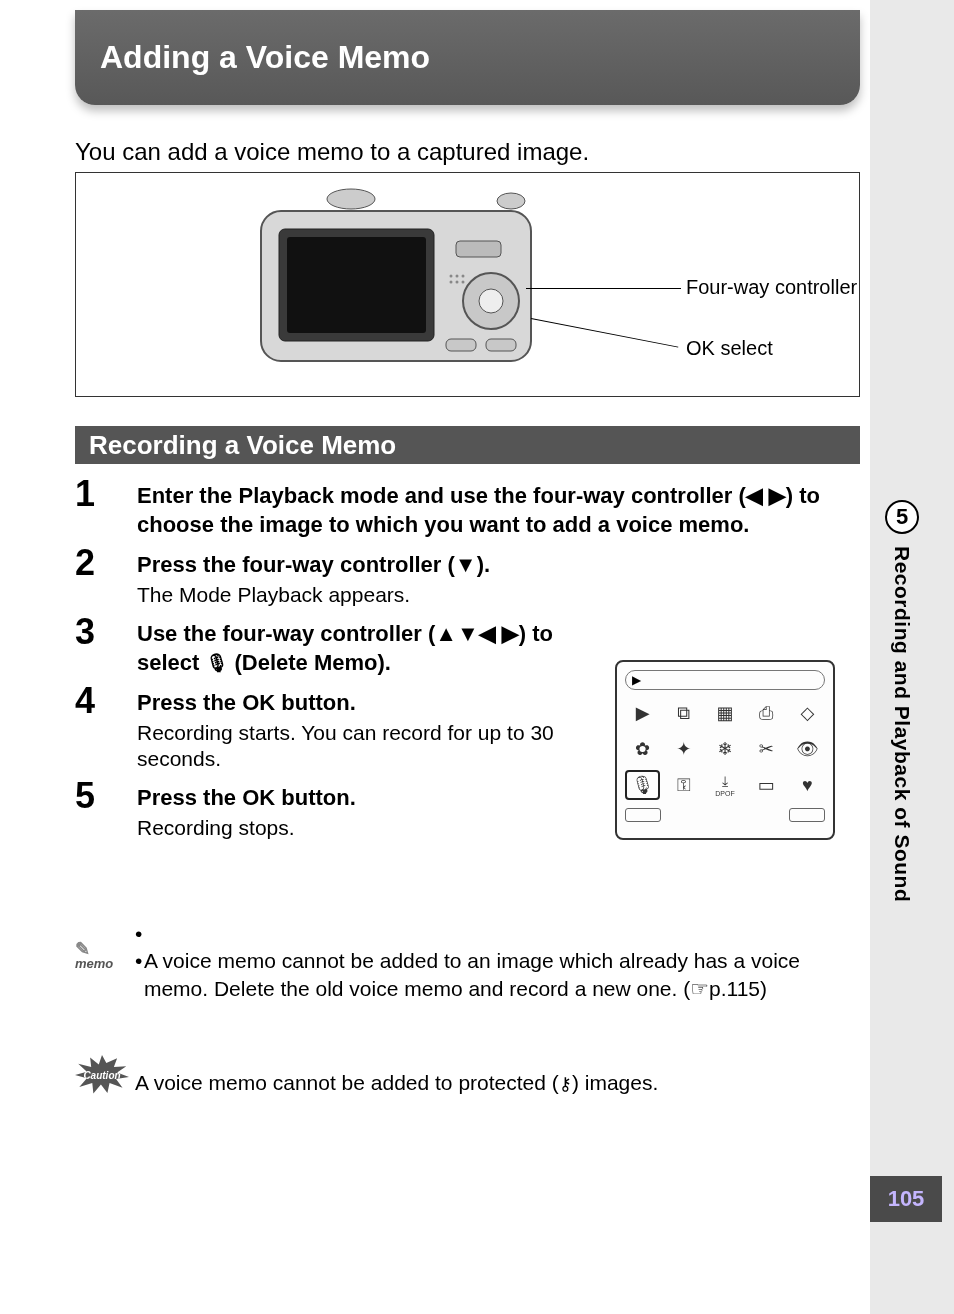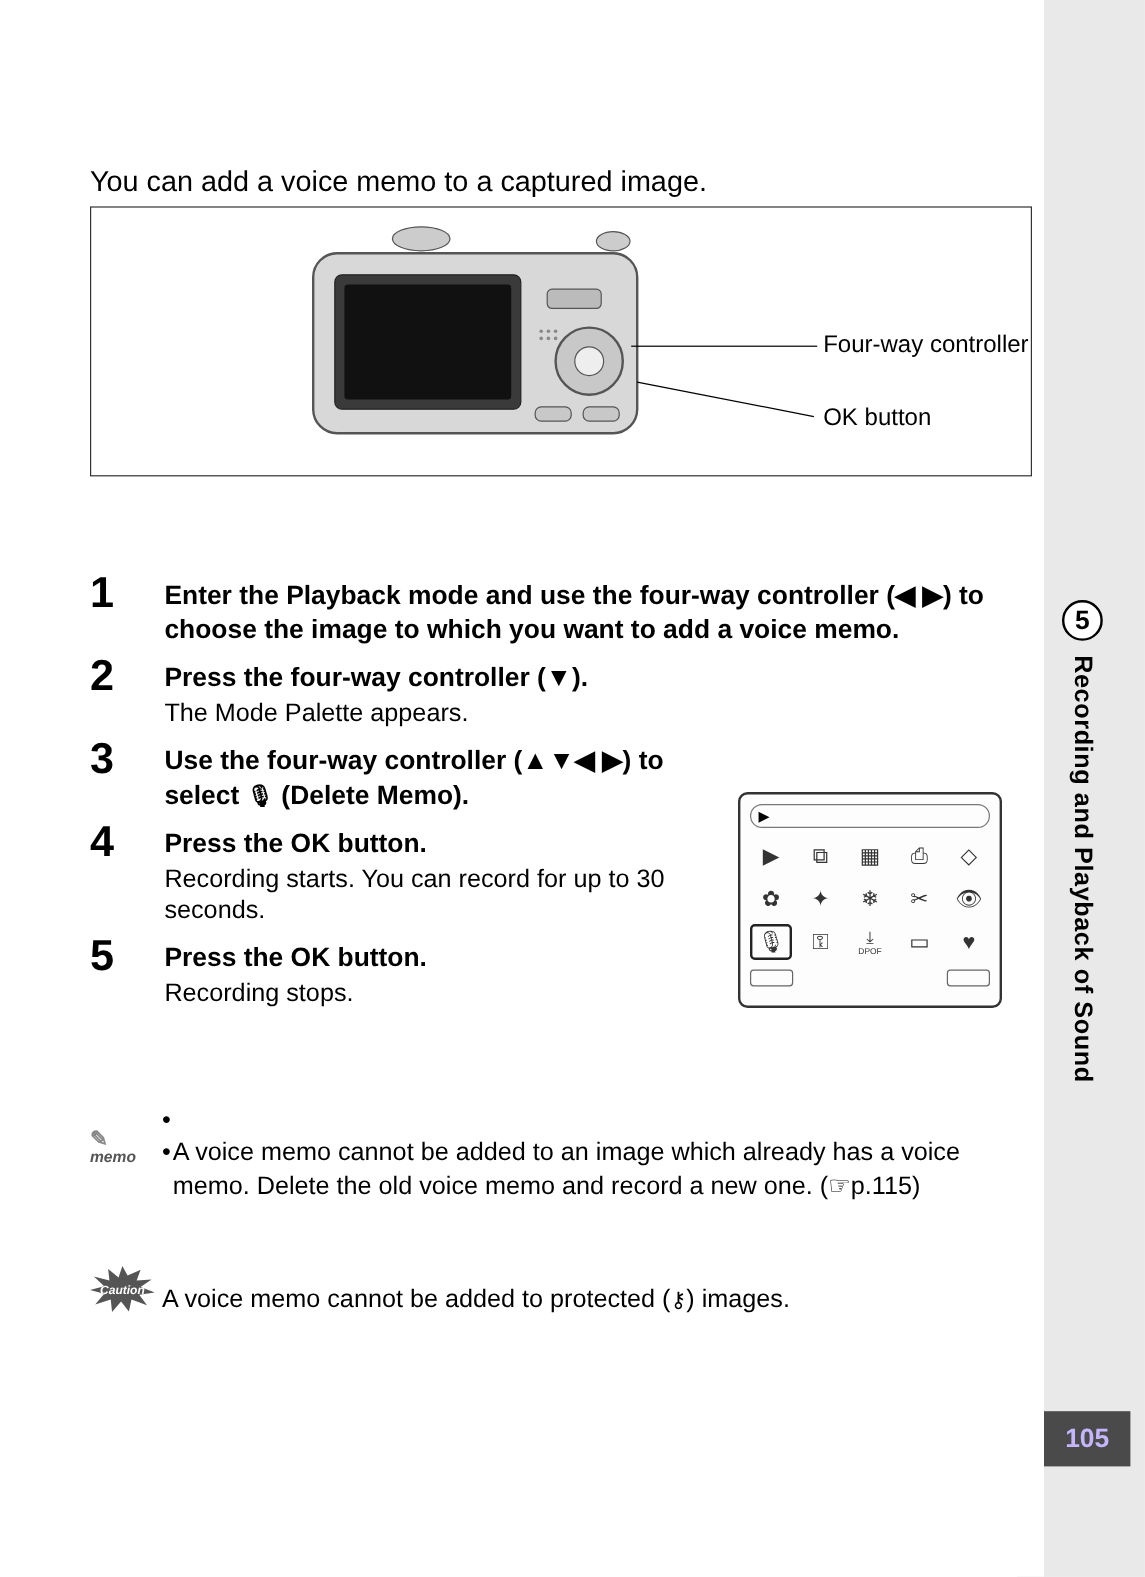--- a/index.html
+++ b/index.html
@@ -260,20 +260,23 @@
     display:flex; align-items:center; justify-content:center;
   }
   .xref { font-family: serif; }
   .inline-icon { font-size:18px; vertical-align:middle; }
 </style>
 </head>
 <body>
 
 <div class="page">
 
+  <div class="title-bar">
+    <h1>Adding a Voice Memo</h1>
+  </div>
 
   <p class="intro">You can add a voice memo to a captured image.</p>
 
   <div class="camera-box">
     <svg class="camera-svg" viewBox="0 0 300 200">
       <rect x="10" y="30" width="270" height="150" rx="20" fill="#d8d8d8" stroke="#555" stroke-width="2"></rect>
       <rect x="28" y="48" width="155" height="112" rx="6" fill="#3a3a3a" stroke="#222"></rect>
       <rect x="36" y="56" width="139" height="96" rx="3" fill="#111"></rect>
       <circle cx="240" cy="120" r="28" fill="#c8c8c8" stroke="#555" stroke-width="2"></circle>
       <circle cx="240" cy="120" r="12" fill="#eee" stroke="#555"></circle>
@@ -287,36 +290,39 @@
           <circle cx="206" cy="95" r="1.5"></circle>
           <circle cx="212" cy="95" r="1.5"></circle>
           <circle cx="200" cy="101" r="1.5"></circle>
           <circle cx="206" cy="101" r="1.5"></circle>
           <circle cx="212" cy="101" r="1.5"></circle>
         </g>
     </svg>
     <div class="leader1"></div>
     <div class="leader2"></div>
     <div class="label1">Four-way controller</div>
-    <div class="label2">OK button</div>
-  </div>
-
+    <div class="label2">OK select</div>
+  </div>
+
+  <div class="section-bar">
+    <h2>Recording a Voice Memo</h2>
+  </div>
 
   <div class="steps">
     <div class="step">
       <div class="step-num">1</div>
       <div class="step-body">
         <div class="step-head">Enter the Playback mode and use the four-way controller (◀ ▶) to choose the image to which you want to add a voice memo.</div>
       </div>
     </div>
     <div class="step">
       <div class="step-num">2</div>
       <div class="step-body">
         <div class="step-head">Press the four-way controller (▼).</div>
-        <div class="step-sub">The Mode Palette appears.</div>
+        <div class="step-sub">The Mode Playback appears.</div>
       </div>
     </div>
     <div class="step step3">
       <div class="step-num">3</div>
       <div class="step-body">
         <div class="step-head">
           <span>Use the four-way controller (▲▼◀ ▶) to select </span><span class="inline-icon">🎙</span><span> (Delete Memo).</span>
         </div>
       </div>
     </div>

